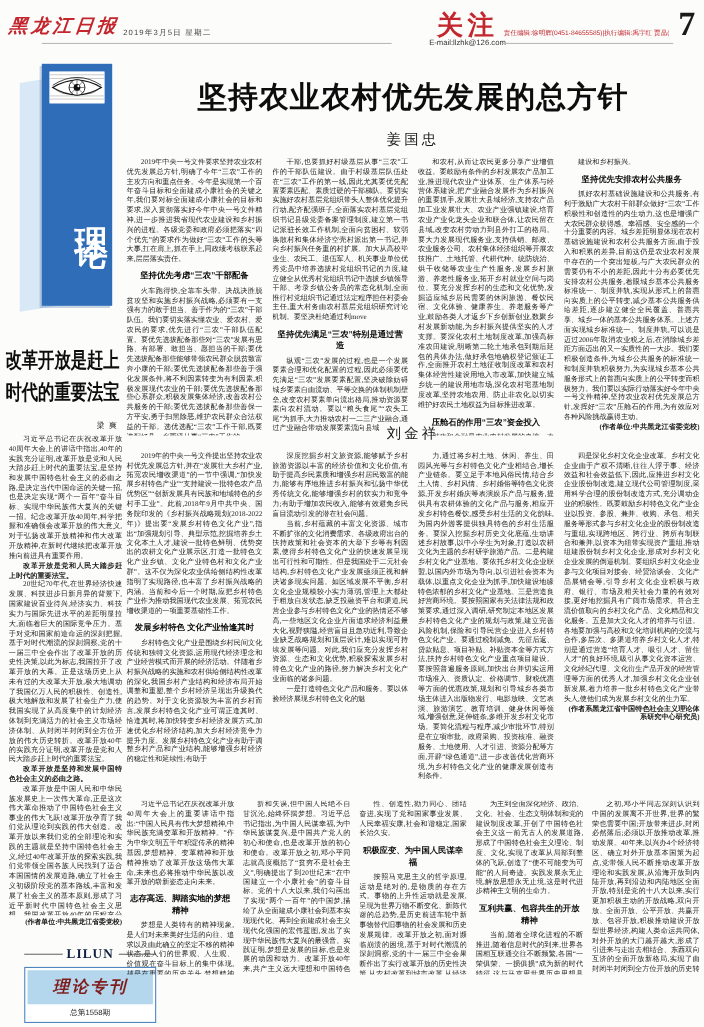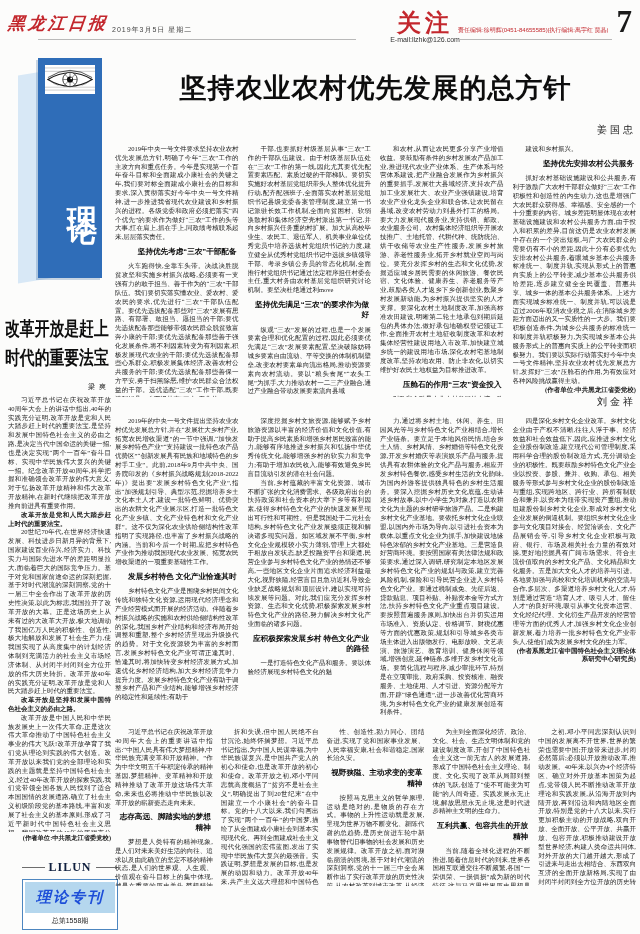--- a/index.html
+++ b/index.html
@@ -38,47 +38,47 @@
     letter-spacing:10px;font-family:"Liberation Sans",sans-serif;display:block;
     margin-left:auto;margin-right:auto;}
   
   .side-title{left:5px;top:314px;width:108px;font-size:19px;line-height:29px;font-weight:800;
     font-family:"Liberation Sans",sans-serif;transform:scaleX(0.78);transform-origin:left top;
     width:138px;white-space:normal;color:#0d0d0d;}
   .side-author{left:8px;top:382px;width:102px;text-align:right;font-size:7px;letter-spacing:4px;}
   .side-body{left:8px;top:396px;width:103px;height:436px;overflow:hidden;}
   .side-byline{left:8px;top:834px;width:103px;font-size:6.3px;text-align:right;font-weight:700;}
   
-  .lilun{left:22px;top:860px;width:96px;}
+  .lilun{left:22px;top:860px;width:120px;}
   .lilun-latin{display:flex;align-items:center;gap:4px;color:#10203f;font-weight:800;
     font-size:12px;letter-spacing:1px;font-family:"Liberation Serif",serif;}
   .lilun-latin::before,.lilun-latin::after{content:"";flex:1;height:1px;background:#6d6d6d;}
   .lilun-box{margin-top:4px;border:1.5px solid var(--box_blue_border,#4d86c0);background:#fff;padding:2px;}
-  .lilun-title{background:var(--box_blue_bg,#b5d7ee);color:#1d4ed8;text-align:center;
+  .lilun-title{background:var(--box_blue_bg,#b5d7ee);color:#7f1d1d;text-align:center;
     font-size:15px;font-weight:800;font-style:italic;padding:6px 0;letter-spacing:2px;}
   .lilun-issue{text-align:center;font-size:7px;padding:3px 0 1px;color:#222;
     font-family:"Liberation Sans",sans-serif;}
   
   .article{position:absolute;left:115px;width:521px;}
   .a1{top:58px;} .a2{top:378px;} .a3{top:720px;}
   .art-title{text-align:center;font-weight:800;font-family:"Liberation Sans",sans-serif;color:#0d0d0d;}
   .a1 .art-title{font-size:27px;letter-spacing:1px;}
   .a2 .art-title{font-size:24px;}
   .a3 .art-title{font-size:25px;}
-  .art-author{text-align:right;font-size:10px;letter-spacing:3px;margin-top:17px;}
+  .art-author{text-align:center;font-size:13px;letter-spacing:3px;margin-top:7px;}
   .cols{display:flex;margin-top:8px;}
   .a1 .cols{gap:9px;} .a2 .cols{gap:9px;} .a3 .cols{gap:8px;}
   .col{flex:1;overflow:hidden;}
   .a1 .col{height:252px;} .a2 .col{height:322px;} .a3 .col{height:158px;}
   
   .blk{font-size:6.5px;line-height:1.36;text-align:justify;color:#1c1c1c;
     font-family:"Liberation Serif",serif;}
   .blk.p,.blk.pb{text-indent:2em;}
   .blk.pb{font-weight:700;}
-  .blk.h{font-weight:800;text-align:right;text-indent:0;font-size:7.6px;line-height:1.35;
+  .blk.h{font-weight:800;text-align:center;text-indent:0;font-size:7.6px;line-height:1.35;
     margin:5px 2px;font-family:"Liberation Sans",sans-serif;color:#0d0d0d;}
   .blk.by{text-align:right;font-weight:700;text-indent:0;}
 </style>
 </head>
 <body>
 
 <div class="page">
 
   <div class="abs masthead">黑龙江日报</div>
   <div class="abs issue-date">2019年3月5日  星期二</div>
@@ -130,21 +130,21 @@
     <h1 class="art-title" style="margin:12px;">坚持农业农村优先发展的总方针</h1>
     <div class="art-author">姜国忠</div>
     <div class="cols">
         <div class="col">
           <div class="blk p">2019年中央一号文件要求坚持农业农村优先发展总方针,明确了今年“三农”工作的主攻方向和重点任务。今年是实现第一个百年奋斗目标和全面建成小康社会的关键之年,我们要对标全面建成小康社会的目标和要求,深入贯彻落实好今年中央一号文件精神,进一步推进我省现代农业建设和乡村振兴的进程。各级党委和政府必须把落实“四个优先”的要求作为做好“三农”工作的头等大事,扛在肩上,抓在手上,同政绩考核联系起来,层层落实责任。</div>
           <div class="blk h">坚持优先考虑“三农”干部配备</div>
           <div class="blk p">火车跑得快,全靠车头带。决战决胜脱贫攻坚和实施乡村振兴战略,必须要有一支强有力的敢于担当、善于作为的“三农”干部队伍。我们要切实落实懂农业、爱农村、爱农民的要求,优先进行“三农”干部队伍配置。要优先选拔配备那些对“三农”发展有思路、有部署、敢担当、愿担当的干部;要优先选拔配备那些能够带领农民群众脱贫致富奔小康的干部;要优先选拔配备那些善于强化发展条件,将不利因素转变为有利因素,积极发展现代农业的干部;要优先选拔配备那些心系群众,积极发展集体经济,改善农村公共服务的干部;要优先选拔配备那些善保一方平安,勇于扫黑除恶,维护农民群众合法权益的干部。选优选配“三农”工作干部,既要选配好县、乡两级从事“三农”工作的</div>
         </div>
         <div class="col">
           <div class="blk p">干部,也要抓好村级基层从事“三农”工作的干部队伍建设。由于村级基层队伍处在“三农”工作的第一线,因此尤其要优先配置要素匹配、素质过硬的干部梯队。要切实实施好农村基层党组织带头人整体优化提升行动,配齐配强班子,全面落实农村基层党组织书记县级党委备案管理制度,建立第一书记派驻长效工作机制,全面向贫困村、软弱涣散村和集体经济空壳村派出第一书记,并向乡村振兴任务重的村扩展。加大从高校毕业生、农民工、退伍军人、机关事业单位优秀党员中培养选拔村党组织书记的力度,建立健全从优秀村党组织书记中选拔乡镇领导干部、考录乡镇公务员的常态化机制,全面推行村党组织书记通过法定程序担任村委会主任,重大村务由农村基层党组织研究讨论机制。要坚决杜绝通过利move</div>
-          <div class="blk h">坚持优先满足“三农”的要求作为做好</div>
+          <div class="blk h">坚持优先满足“三农”特别是通过营造</div>
           <div class="blk p">纵观“三农”发展的过程,也是一个发展要素合理和优化配置的过程,因此必须要优先满足“三农”发展要素配置,坚决破除妨碍城乡要素自由流动、平等交换的体制机制壁垒,改变农村要素单向流出格局,推动资源要素向农村流动。要以“粮头食尾”“农头工尾”为抓手,大力推动农村一二三产业融合,通过产业融合带动发展要素流向县域</div>
         </div>
         <div class="col">
           <div class="blk p">和农村,从而让农民更多分享产业增值收益。要鼓励有条件的乡村发展农产品加工业,推进现代农业产业体系、生产体系与经营体系建设,把产业融合发展作为乡村振兴的重要抓手,发展壮大县域经济,支持农产品加工业发展壮大、农业产业强镇建设,培育农业产业化龙头企业和联合体,让农民留在县域,改变农村劳动力到县外打工的格局。要大力发展现代服务业,支持供销、邮政、农业服务公司、农村集体经济组织等开展农技推广、土地托管、代耕代种、统防统治、烘干收储等农业生产性服务,发展乡村旅游、养老性服务业,拓开乡村就业空间与岗位。要充分发挥乡村的生态和文化优势,发掘适应城乡居民需要的休闲旅游、餐饮民宿、文化体验、健康养生、养老服务等产业,鼓励各类人才返乡下乡创新创业,数聚乡村发展新动能,为乡村振兴提供坚实的人才支撑。要深化农村土地制度改革,加强高标准农田建设,明晰第二轮土地承包到期后延包的具体办法,做好承包地确权登记颁证工作,全面推开农村土地征收制度改革和农村集体经营性建设用地入市改革,加快建立城乡统一的建设用地市场,深化农村宅基地制度改革,坚持农地农用、防止非农化,以切实维护好农民土地权益为目标推进改革。</div>
           <div class="blk h">压舱石的作用“三农”资金投入</div>
           <div class="blk p">财政和金融是农业农村发展的血液。改革开放以来,农业农村发展所取得的成就,得益于财政的大力倾斜和金融的有力支持。</div>
         </div>
         <div class="col">
           <div class="blk p">建设和乡村振兴。</div>
           <div class="blk h">坚持优先安排农村公共服务</div>
@@ -158,21 +158,20 @@
     <div class="art-author">刘金祥</div>
     <div class="cols">
         <div class="col">
           <div class="blk p">2019年的中央一号文件提出坚持农业农村优先发展总方针,并在“发展壮大乡村产业,拓宽农民增收渠道”的一节中强调,“加快发展乡村特色产业”“支持建设一批特色农产品优势区”“创新发展具有民族和地域特色的乡村手工业”。此前,2018年9月中共中央、国务院印发的《乡村振兴战略规划(2018-2022年)》提出要“发展乡村特色文化产业”,指出“加强规划引导、典型示范,挖掘培养乡土文化本土人才,建设一批特色鲜明、优势突出的农耕文化产业展示区,打造一批特色文化产业乡镇、文化产业特色村和文化产业群”。这不仅为深化农业供给侧结构性改革指明了实现路径,也丰富了乡村振兴战略的内涵。当前和今后一个时期,应把乡村特色产业作为推动我国现代农业发展、拓宽农民增收渠道的一项重要基础性工作。</div>
           <div class="blk h">发展乡村特色 文化产业恰逢其时</div>
           <div class="blk p">乡村特色文化产业是围绕乡村民间文化传统和独特文化资源,运用现代经济理念和产业经营模式而开展的经济活动。伴随着乡村振兴战略的实施和农村供给侧结构性改革的深化,我国乡村产业结构和经济布局开始调整和重塑,整个乡村经济呈现出升级换代的趋势。对于文化资源较为丰富的乡村而言,发展乡村特色文化产业可谓正逢其时、恰逢其时,将加快转变乡村经济发展方式,加速优化乡村经济结构,加大乡村经济竞争力提升力度。发展乡村特色文化产业有助于调整乡村产品和产业结构,能够增强乡村经济的稳定性和延续性;有助于</div>
         </div>
         <div class="col">
           <div class="blk p">深度挖掘乡村文旅资源,能够赋予乡村旅游资源以丰富的经济价值和文化价值,有助于提高乡民素质和增强乡村居民致富的能力,能够有序地推进乡村振兴和弘扬中华优秀传统文化,能够增强乡村的软实力和竞争力;有助于增加农民收入,能够有效避免乡民盲目流动引发的潜在社会问题。</div>
           <div class="blk p">当前,乡村蕴藏的丰富文化资源、城市不断扩张的文化消费需求、各级政府出台的扶持政策和社会资本的大举下乡等有利因素,使得乡村特色文化产业的快速发展呈现出可行性和可期性。但是我国处于二元社会结构,乡村特色文化产业发展亟须正视和解决诸多现实问题。如区域发展不平衡,乡村文化企业规模较小实力薄弱,管理上大都处于粗放自发状态,缺乏投融资平台和渠道,民营企业参与乡村特色文化产业的热情还不够高,一些地区文化企业片面追求经济利益最大化,视野狭隘,经营盲目且急功近利,导致企业缺乏战略规划和顶层设计,难以实现可持续发展等问题。对此,我们应充分发挥乡村资源、生态和文化优势,积极探索发展乡村特色文化产业的路径,努力解决乡村文化产业面临的诸多问题。</div>
-          <div class="blk h">应积极探索发展乡村 特色文化产业的路径</div>
           <div class="blk p">一是打造特色文化产品和服务。要以体验经济展现乡村特色文化的魅</div>
         </div>
         <div class="col">
           <div class="blk p">力,通过将乡村土地、休闲、养生、田园风光等与乡村特色文化产业相结合,增长产业链条。要立足于本地风俗民情,结合乡土人情、乡村风情、乡村婚俗等特色文化资源,开发乡村婚庆等表演娱乐产品与服务,提供具有农耕体验的文化产品与服务,相应开发乡村特色餐饮,感受乡村生活的文化韵味,为国内外游客提供独具特色的乡村生活服务。要深入挖掘乡村历史文化底蕴,生动讲述乡村故事,以中小学生为对象,打造以农耕文化为主题的乡村研学旅游产品。二是构建乡村文化产业基地。要依托乡村文化企业联盟,以国内外市场为导向,以引进社会资本为载体,以重点文化企业为抓手,加快建设地缘特色浓郁的乡村文化产业基地。三是营造良好营商环境。要按照国家有关法律法规和政策要求,通过深入调研,研究制定本地区发展乡村特色文化产业的规划与政策,建立完善风险机制,保险和引导民营企业进入乡村特色文化产业。要通过税制减免、先征后返、贷款贴息、项目补贴、补贴资本金等方式方法,扶持乡村特色文化产业重点项目建设。要按照普遍服务原则,加快出台并切实运用市场准入、资质认定、价格调节、财税优惠等方面的优惠政策,规划和引导城乡各类市场主体进入出版物发行、电影放映、文艺表演、旅游演艺、教育培训、健身休闲等领域,增强创意,延伸链条,多维开发乡村文化市场。要简化流程与程序,减少审批环节,特别是在立项审批、政府采购、投资核准、融资服务、土地使用、人才引进、资源分配等方面,开辟“绿色通道”,进一步改善优化营商环境,为乡村特色文化产业的健康发展创造有利条件。</div>
         </div>
         <div class="col">
           <div class="blk p">四是深化乡村文化企业改革。乡村文化企业由于产权不清晰,往往人浮于事、经济效益和社会效益低下,因此,应推进乡村文化企业股份制改造,建立现代公司管理制度,采用科学合理的股份制改造方式,充分调动企业的积极性。既要鼓励乡村特色文化产业企业以投资、参股、兼并、收购、承包、相关服务等形式参与乡村文化企业的股份制改造与重组,实现跨地区、跨行业、跨所有制联合和兼并,以资本为纽带实现资产重组,推动组建股份制乡村文化企业,形成对乡村文化企业发展的倒逼机制。要组织乡村文化企业参与文化项目对接会、经贸洽谈会、文化产品展销会等,引导乡村文化企业积极与政府、银行、市场及相关社会力量的有效对接,更好地挖掘具有广阔市场需求、符合主流价值取向的乡村文化产品、文化精品和文化服务。五是加大文化人才的培养与引进。各地要加强与高校和文化培训机构的交流与合作,多层次、多渠道培养乡村文化人才,特别是通过营造“培育人才、吸引人才、留住人才”的良好环境,吸引从事文化资本运营、文化经纪代理、文化衍生产品开发的经营管理等方面的优秀人才,加强乡村文化企业创新发展,着力培养一批乡村特色文化产业带头人,使他们成为发展乡村文化的生力军。</div>
           <div class="blk by">(作者系黑龙江省中国特色社会主义理论体系研究中心研究员)</div>
         </div>
       </div>
@@ -183,21 +182,21 @@
         <div class="col">
           <div class="blk p">习近平总书记在庆祝改革开放40周年大会上的重要讲话中指出:“中国人民具有伟大梦想精神,中华民族充满变革和开放精神。”作为中华文明五千年积淀传承的精神基因,梦想精神、变革精神和开放精神推动了改革开放这场伟大革命,未来也必将推动中华民族以改革开放的崭新姿态走向未来。</div>
           <div class="blk h">志存高远、脚踏实地的梦想精神</div>
           <div class="blk p">梦想是人类特有的精神现象,是人们对未来美好生活的向往、追求以及由此确立的坚定不移的精神状态,是人们的世界观、人生观、价值观在奋斗目标上的集中体现,越是在重要的历史关头,梦想精神就越能显示出凝聚和蕴含的巨大社会力量,发挥价值引导作用、社会秩序调控作用和社会合力凝聚作用。</div>
         </div>
         <div class="col">
           <div class="blk p">折和失误,但中国人民绝不自甘沉沦,始终怀揣梦想。习近平总书记指出,为中国人民谋幸福,为中华民族谋复兴,是中国共产党人的初心和使命,也是改革开放的初心和使命。改革开放之初,邓小平同志就高度概括了“贫穷不是社会主义”,明确提出了到20世纪末“在中国建立一个小康社会”的奋斗目标。党的十八大以来,我们勾画出了实现“两个一百年”的中国梦,描绘了从全面建成小康社会到基本实现现代化、再到全面建成社会主义现代化强国的宏伟蓝图,发出了实现中华民族伟大复兴的最强音。实践证明,梦想是发展的目标,也是发展的动因和动力。改革开放40年来,共产主义远大理想和中国特色社会主义共同理想凝聚起了中国亿万人民追求美好光明未来的共同意愿和思想共识,汇聚起万众同心的磅礴力量,成为推动改革发展的强大精神引擎。</div>
         </div>
         <div class="col">
           <div class="blk p">性、创造性,勠力同心、团结奋进,实现了党和国家事业发展、人民幸福安康,社会和谐稳定,国家长治久安。</div>
-          <div class="blk h">视野狭隘、主动求变的变革精神</div>
+          <div class="blk h">积极应变、为中国人民谋幸福</div>
           <div class="blk p">按照马克思主义的哲学原理,运动是绝对的,是物质的存在方式。事物的上升性运动就是发展,呈现为世界万物不断变化、新陈代谢的总趋势,是历史前进车轮中新事物替代旧事物的社会发展和历史发展规律。改革开放之初,面对濒临崩溃的困境,基于对时代潮流的深刻洞察,党的十一届三中全会果断作出了实行改革开放的历史性决策,从农村改革到城市改革,从经济体制改革</div>
         </div>
         <div class="col">
           <div class="blk p">为主到全面深化经济、政治、文化、社会、生态文明体制和党的建设制度改革,开创了中国特色社会主义这一前无古人的发展道路,形成了中国特色社会主义理论、制度、文化,实现了改革从局部到整体的飞跃,创造了“使不可能变为可能”的人间奇迹。实践发展永无止境,解放思想永无止境,这是时代进步精神主文明的生命力。</div>
           <div class="blk h">互利共赢、包容共生的开放精神</div>
           <div class="blk p">当前,随着全球化进程的不断推进,随着信息时代的到来,世界各国相互联通交往不断频繁,各国“一荣俱荣、一损俱损”成为新的时代特征,这与马克思世界历史思想具有内在的一致性。在这样的时代背景下,在世界格局中偏安一隅,既不正确,也不可能。改革开放</div>
         </div>
         <div class="col">
           <div class="blk p">之初,邓小平同志深刻认识到中国的发展离不开世界,世界的繁荣也需要中国;开放带来进步,封闭必然落后;必须以开放推动改革,推动发展。40年来,以兴办4个经济特区、确立对外开放基本国策为起点,党带领人民不断推动改革开放理论和实践发展,从沿海开放到内陆开放,再到沿边和内陆地区全面开放,特别是党的十八大以来,实行更加积极主动的开放战略,双向开放、全面开放、公平开放、共赢开放、包容开放,积极推动建设开放型世界经济,构建人类命运共同体,对外开放的大门越开越大,形成了引进来与走出去相结合、东西双向互济的全面开放新格局,实现了由封闭半封闭到全方位开放的历史转变。实践证明,开放带来进步,封闭必然落后。互利共赢、包容共生的开放精神是改革开放不断前行、为我国发展持续注入强劲动力的不可或缺的精神财富。</div>
         </div>

